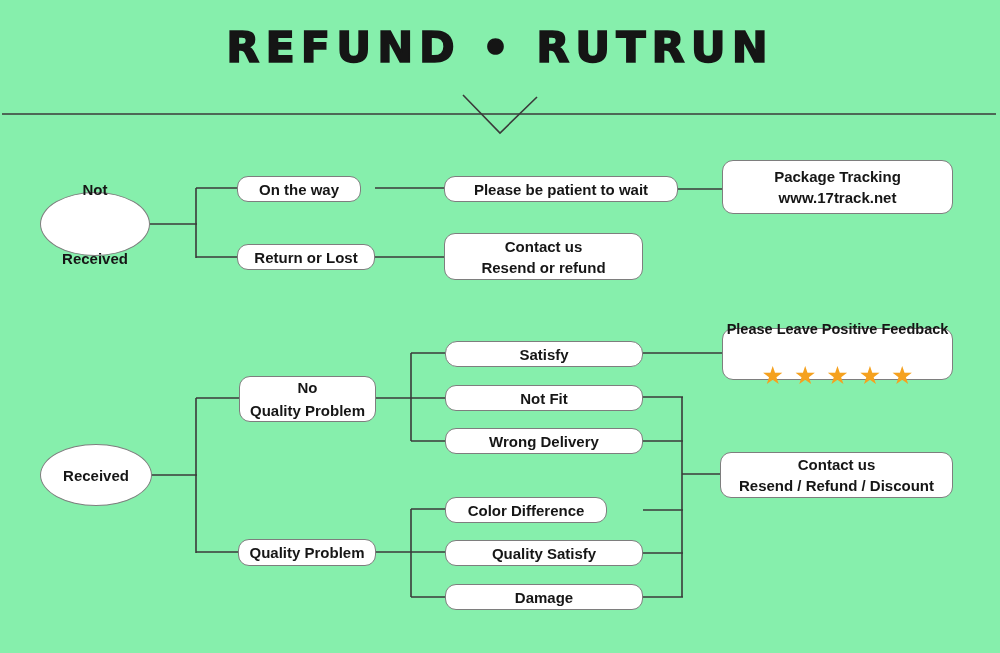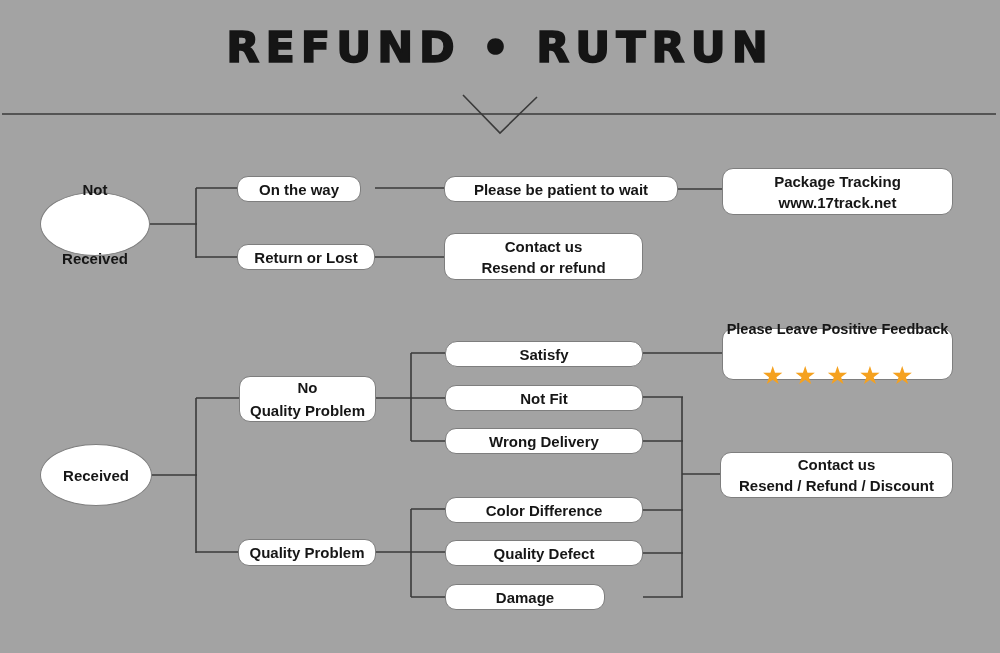--- a/index.html
+++ b/index.html
@@ -1,20 +1,20 @@
 <!DOCTYPE html>
 <html><head>
 <meta charset="utf-8">
 <style>
   html, body { margin: 0; padding: 0; background: #ffffff; }
   .canvas {
     position: relative;
     width: 1000px;
     height: 653px;
-    background: #a3a3a3;
+    background: #86efac;
     overflow: hidden;
     font-family: "Liberation Sans", "DejaVu Sans", sans-serif;
   }
   .title {
     position: absolute;
     left: 0; right: 0; top: 22px;
     text-align: center;
     font-family: "DejaVu Sans", sans-serif;
     font-size: 43px;
     font-weight: 900;
@@ -108,21 +108,21 @@
   </div>
 
   <div class="node box" style="left:237px; top:176px; width:124px; height:26px;">
     <span>On the way</span>
   </div>
 
   <div class="node box" style="left:444px; top:176px; width:234px; height:26px;">
     <span>Please be patient to wait</span>
   </div>
 
-  <div class="node box" style="left:722px; top:168px; width:231px; height:47px;">
+  <div class="node box" style="left:722px; top:160px; width:231px; height:54px;">
     <span>Package Tracking</span>
     <span>www.17track.net</span>
   </div>
 
   <div class="node box" style="left:237px; top:244px; width:138px; height:26px;text-align:right;">
     <span>Return or Lost</span>
   </div>
 
   <div class="node box" style="left:444px; top:233px; width:199px; height:47px;">
     <span>Contact us</span>
@@ -147,29 +147,29 @@
   </div>
 
   <div class="node box" style="left:445px; top:385px; width:198px; height:26px;">
     <span>Not Fit</span>
   </div>
 
   <div class="node box" style="left:445px; top:428px; width:198px; height:26px;">
     <span>Wrong Delivery</span>
   </div>
 
-  <div class="node box" style="left:445px; top:497px; width:198px; height:26px;">
+  <div class="node box" style="left:445px; top:497px; width:162px; height:26px;">
     <span>Color Difference</span>
   </div>
 
   <div class="node box" style="left:445px; top:540px; width:198px; height:26px;">
-    <span>Quality Defect</span>
+    <span>Quality Satisfy</span>
   </div>
 
-  <div class="node box" style="left:445px; top:584px; width:160px; height:26px;">
+  <div class="node box" style="left:445px; top:584px; width:198px; height:26px;">
     <span>Damage</span>
   </div>
 
   <div class="node box" style="left:722px; top:328px; width:231px; height:52px;gap:24px;">
     <span class="feedback-label">Please Leave Positive Feedback</span>
     <span class="stars" style="color: rgb(245, 161, 31);">★★★★★</span>
   </div>
 
   <div class="node box" style="left:720px; top:452px; width:233px; height:46px;">
     <span>Contact us</span>

